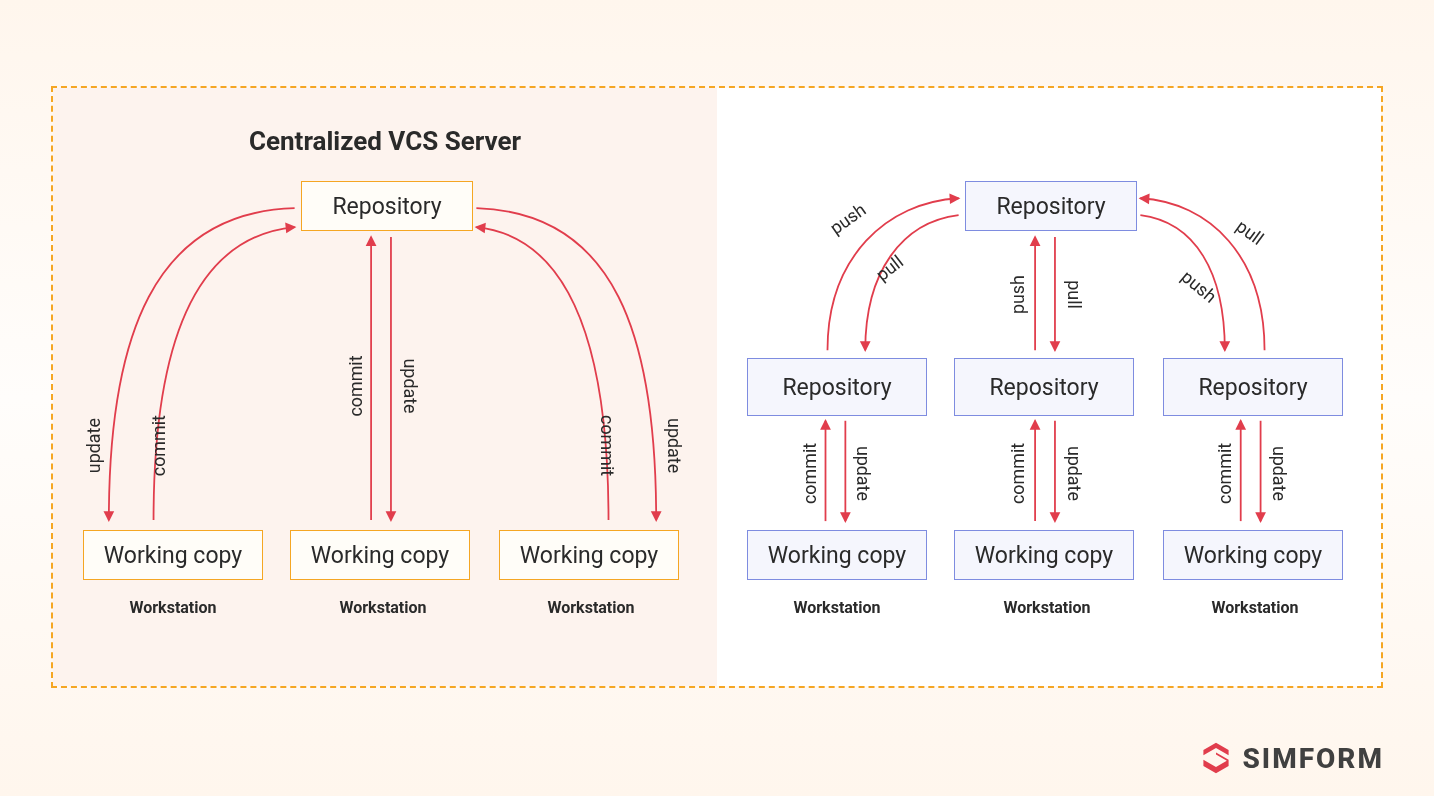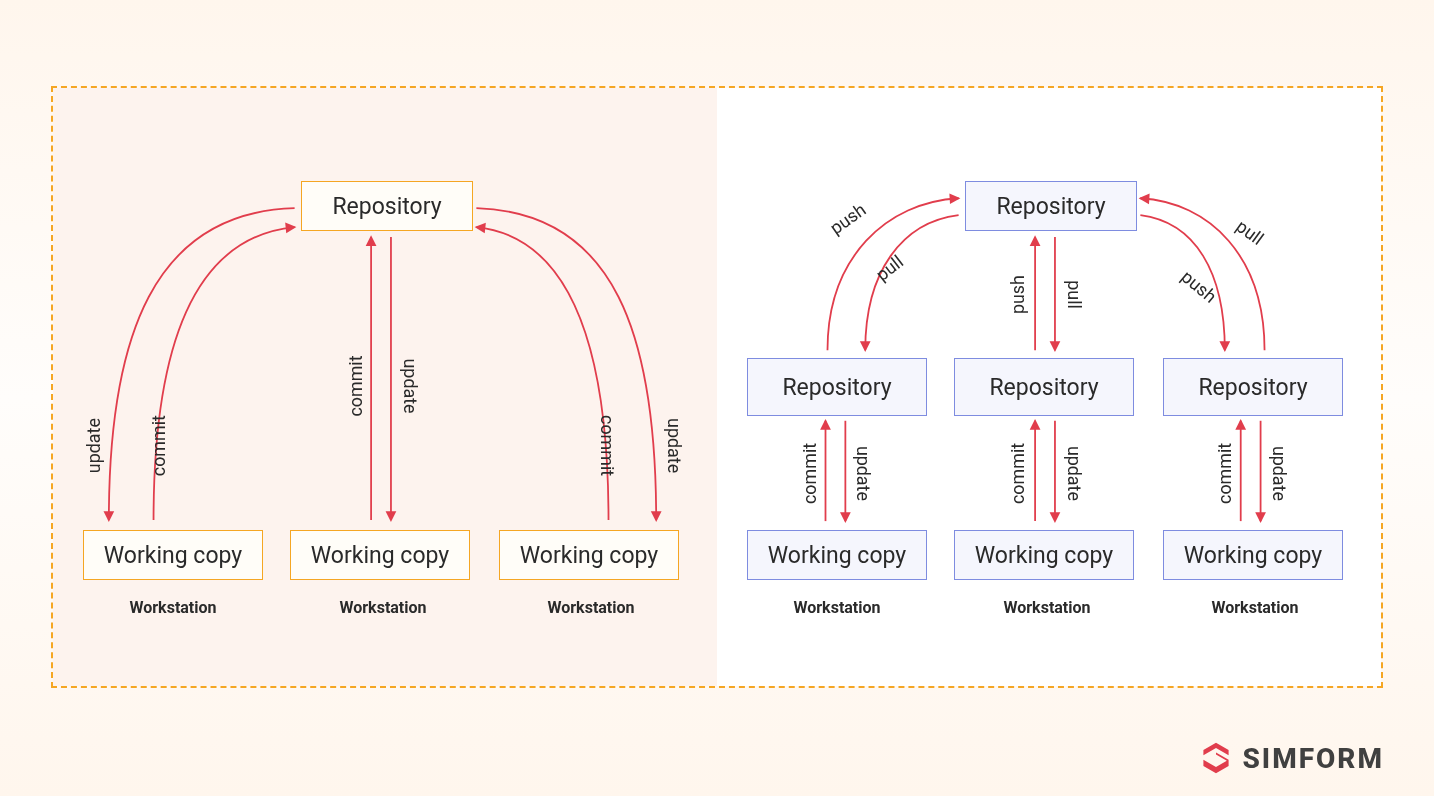--- a/index.html
+++ b/index.html
@@ -76,20 +76,21 @@
     letter-spacing: 2px;
     color: #404040;
   }
 </style>
 </head>
 <body>
 
 <div class="outer">
 
   <div class="half left">
+    <div class="title">Centralized VCS Server</div>
 
     <div class="box" style="left:248px; top:93px; width:172px; height:50px;">Repository</div>
 
     <div class="box" style="left:30px; top:442px; width:180px; height:50px;">Working copy</div>
     <div class="box" style="left:237px; top:442px; width:180px; height:50px;">Working copy</div>
     <div class="box" style="left:446px; top:442px; width:180px; height:50px;">Working copy</div>
 
     <div class="wslabel" style="left:50px; top:510px; width:140px;">Workstation</div>
     <div class="wslabel" style="left:260px; top:510px; width:140px;">Workstation</div>
     <div class="wslabel" style="left:468px; top:510px; width:140px;">Workstation</div>

